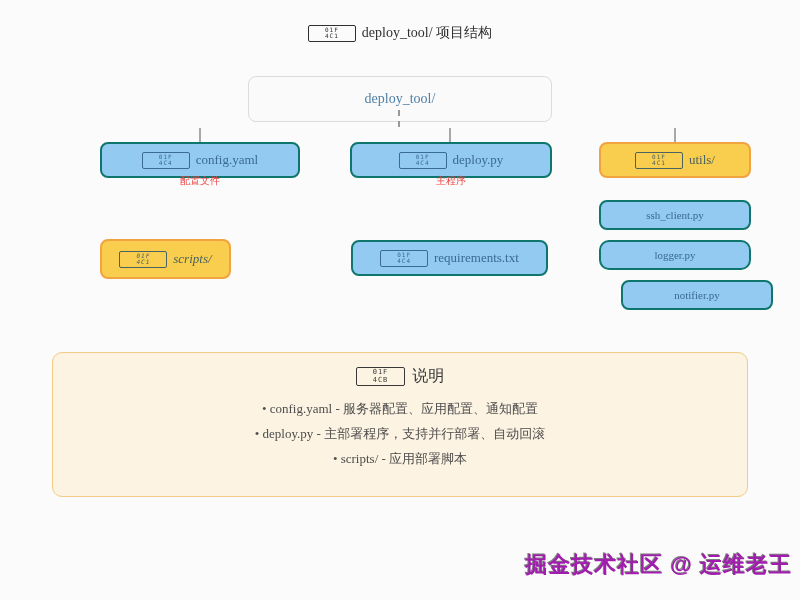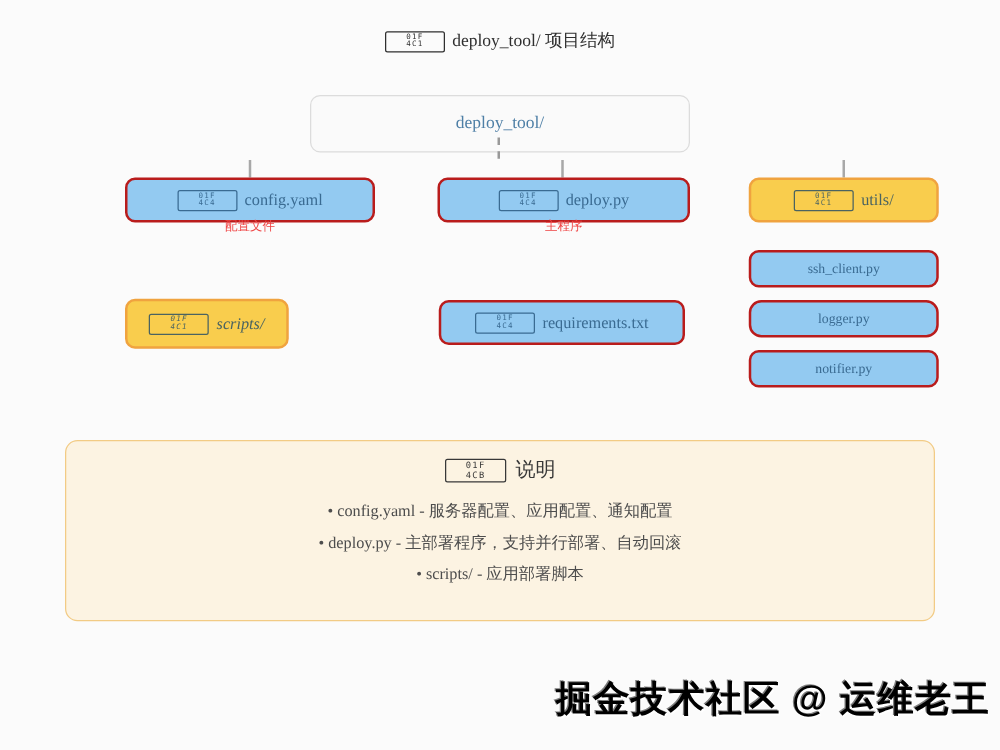--- a/index.html
+++ b/index.html
@@ -35,34 +35,34 @@
     position: absolute;
     display: flex; align-items: center; justify-content: center;
     border-radius: 8px; font-size: 13px;
   }
   .node-root {
     left: 248px; top: 62px; width: 304px; height: 46px;
     background: #fafafa; border: 1px solid #dcdcdc;
     color: #4e7fa6; font-size: 14px; border-radius: 8px; margin-top: 14px;
   }
   .node-blue {
-    background: #93caf1; border: 2px solid #b91c1c; color: #3a6b92;
+    background: #93caf1; border: 2px solid #0f766e; color: #3a6b92;
   }
   .node-yellow {
     background: #f9cd4d; border: 2px solid #f0a33f; color: #4a6361;
   }
   .node-config   { left: 100px; top: 142px; width: 200px; height: 36px; }
   .node-deploy   { left: 350px; top: 142px; width: 202px; height: 36px; }
   .node-utils    { left: 599px; top: 142px; width: 152px; height: 36px; }
   .node-scripts  { left: 100px; top: 239px; width: 131px; height: 40px; font-style: italic; }
   .node-reqs     { left: 351px; top: 240px; width: 197px; height: 36px; }
   .node-sub      { font-size: 11px; }
   .node-ssh      { left: 599px; top: 200px; width: 152px; height: 30px; }
   .node-logger   { left: 599px; top: 240px; width: 152px; height: 30px; border-radius: 10px; }
-  .node-notifier { left: 599px; top: 280px; width: 152px; height: 30px; }
+  .node-notifier { left: 621px; top: 280px; width: 152px; height: 30px; }
 
   .caption {
     position: absolute; width: 200px; text-align: center;
     font-size: 10px; color: #ef4444;
   }
   .caption-config { left: 100px; top: 174px; }
   .caption-deploy { left: 351px; top: 174px; }
 
   
   .edge-dashed {
@@ -89,22 +89,22 @@
   }
   .note-items { margin-top: 9px; }
   .note-item {
     text-align: center; font-size: 13px; line-height: 25px; color: #4d4d4d;
   }
 
   
   .watermark {
     position: absolute; right: 8px; bottom: 20px;
     font-family: "Liberation Sans", "DejaVu Sans", sans-serif;
-    font-weight: bold; font-size: 29px; letter-spacing: 1px;
-    color: #000000;
+    font-weight: bold; font-size: 22px; letter-spacing: 1px;
+    color: #a21caf;
     text-shadow: -1px -1px 0 #7d7d7d, 1px 1px 0 #ffffff;
   }
 </style>
 </head>
 <body>
 
 <div class="stage">
 
   <div class="diagram-title">
     <span class="tofu">

